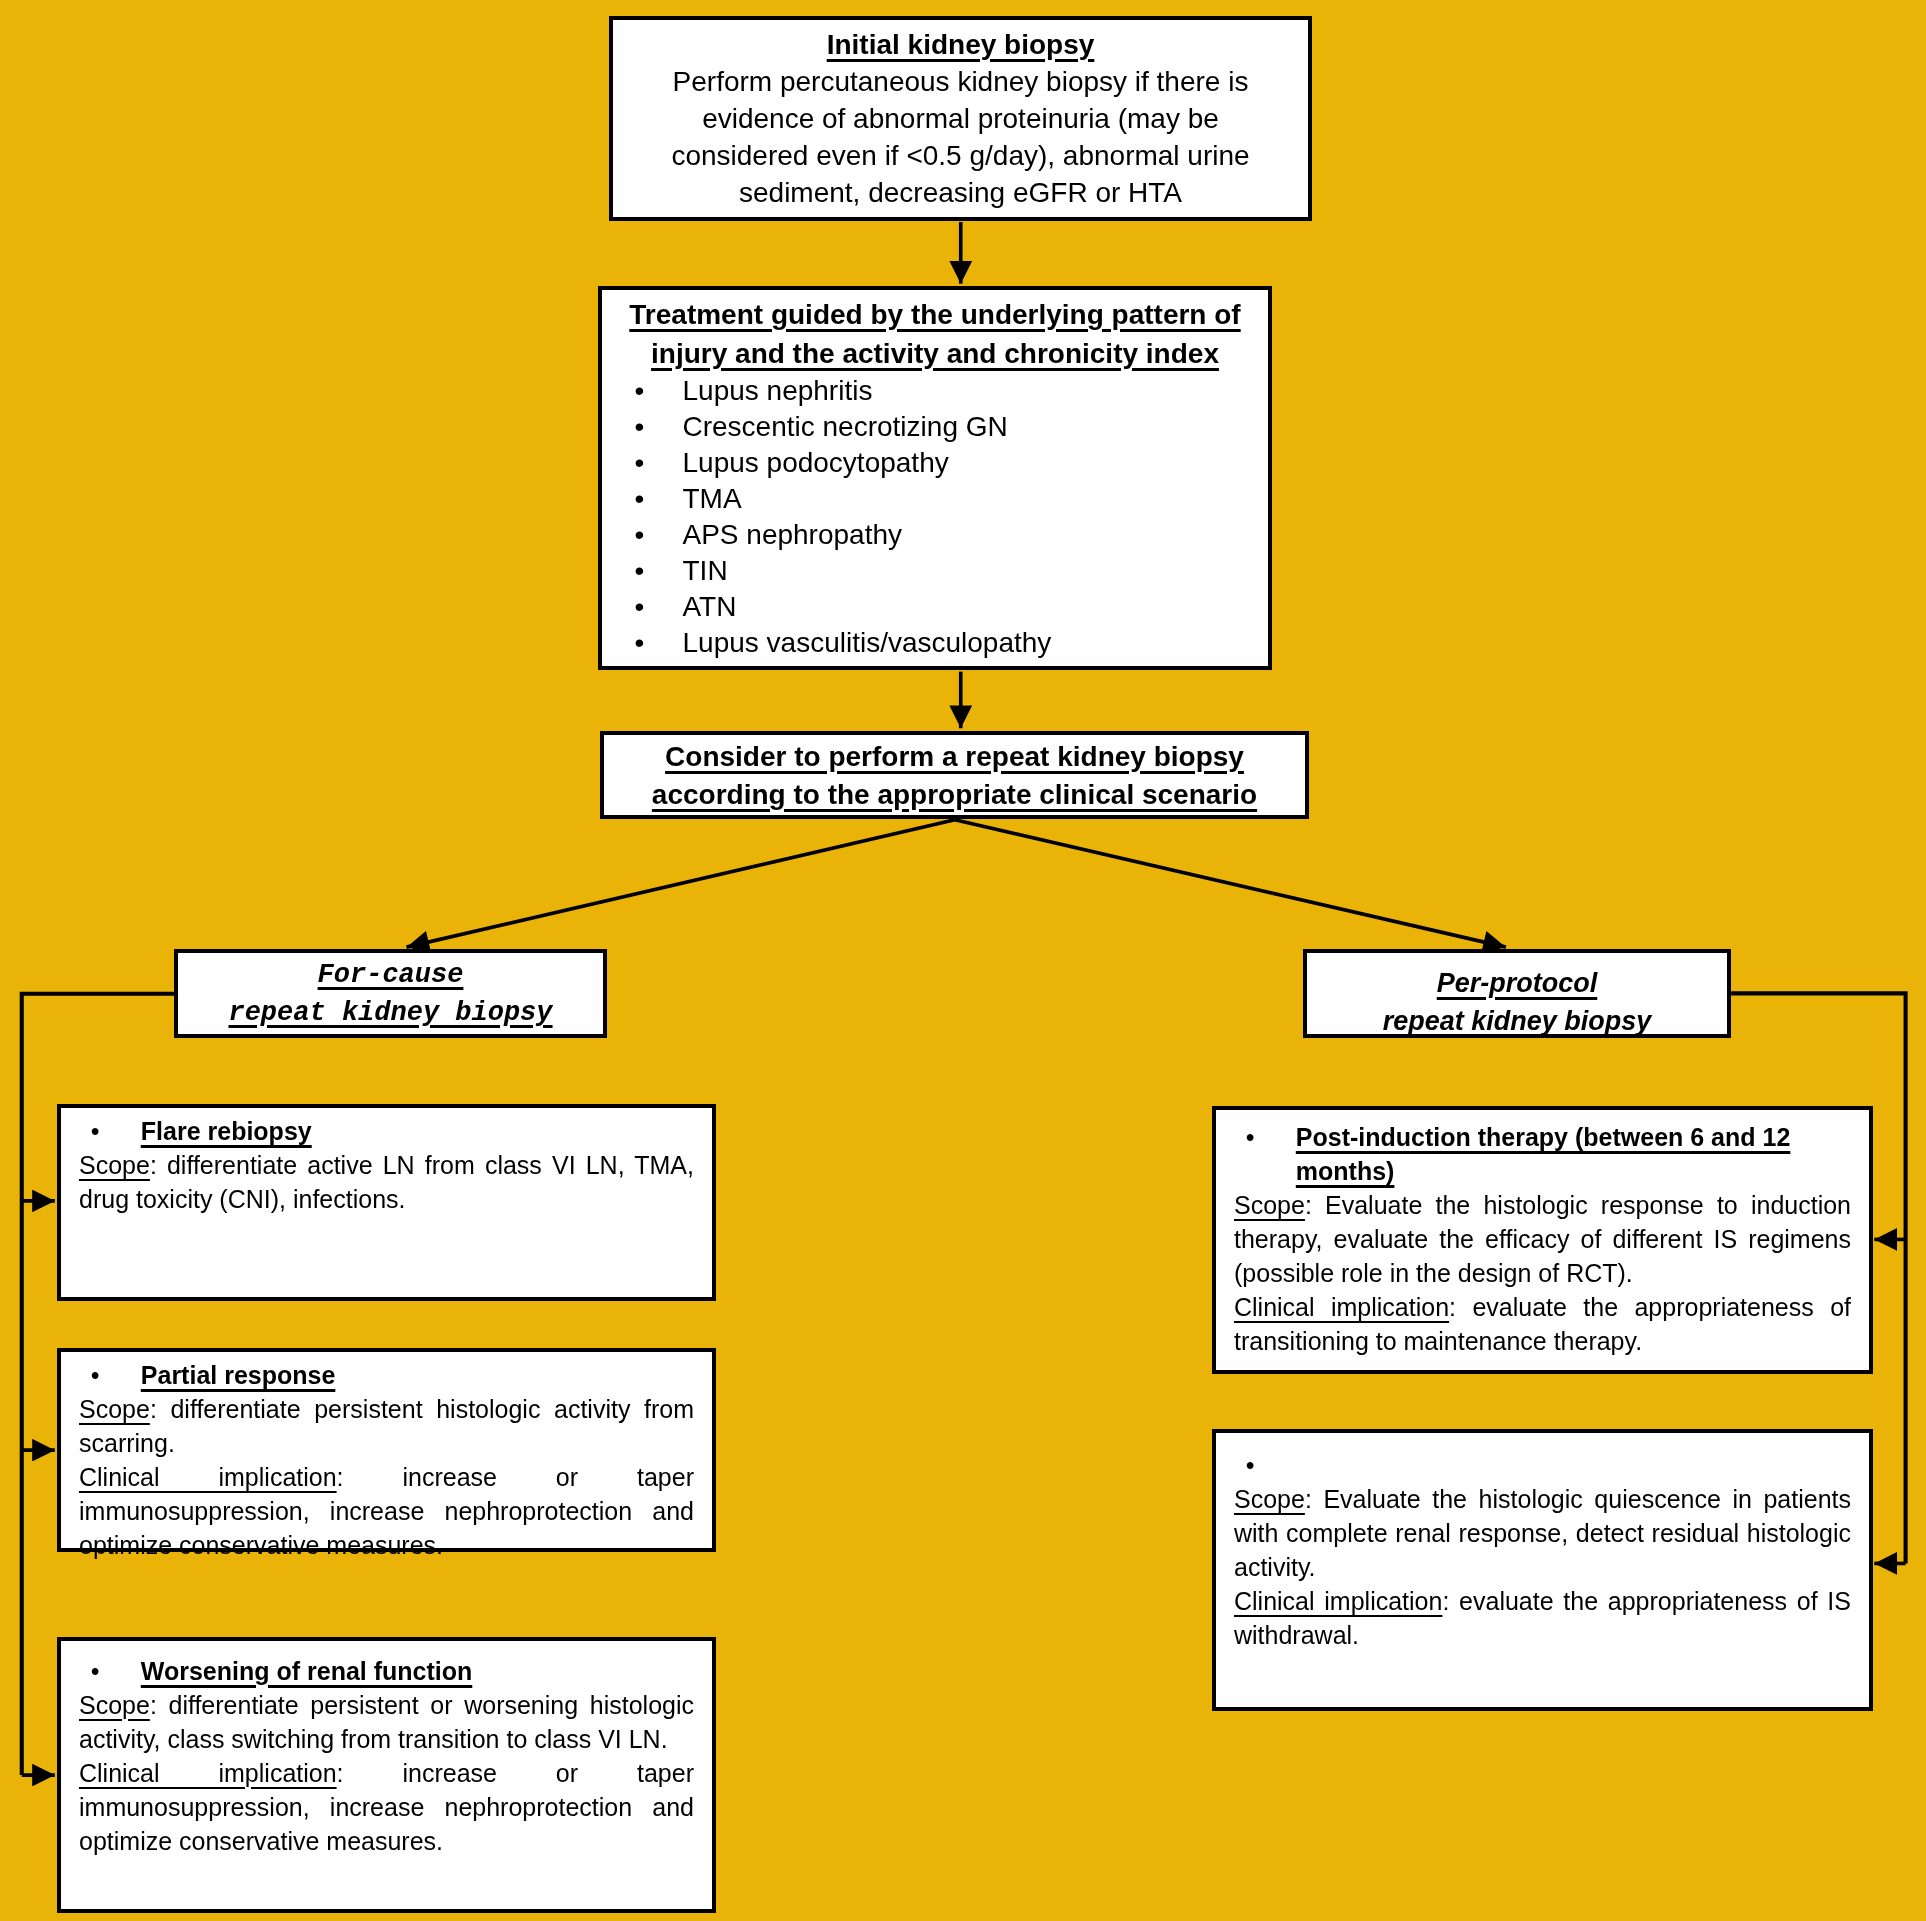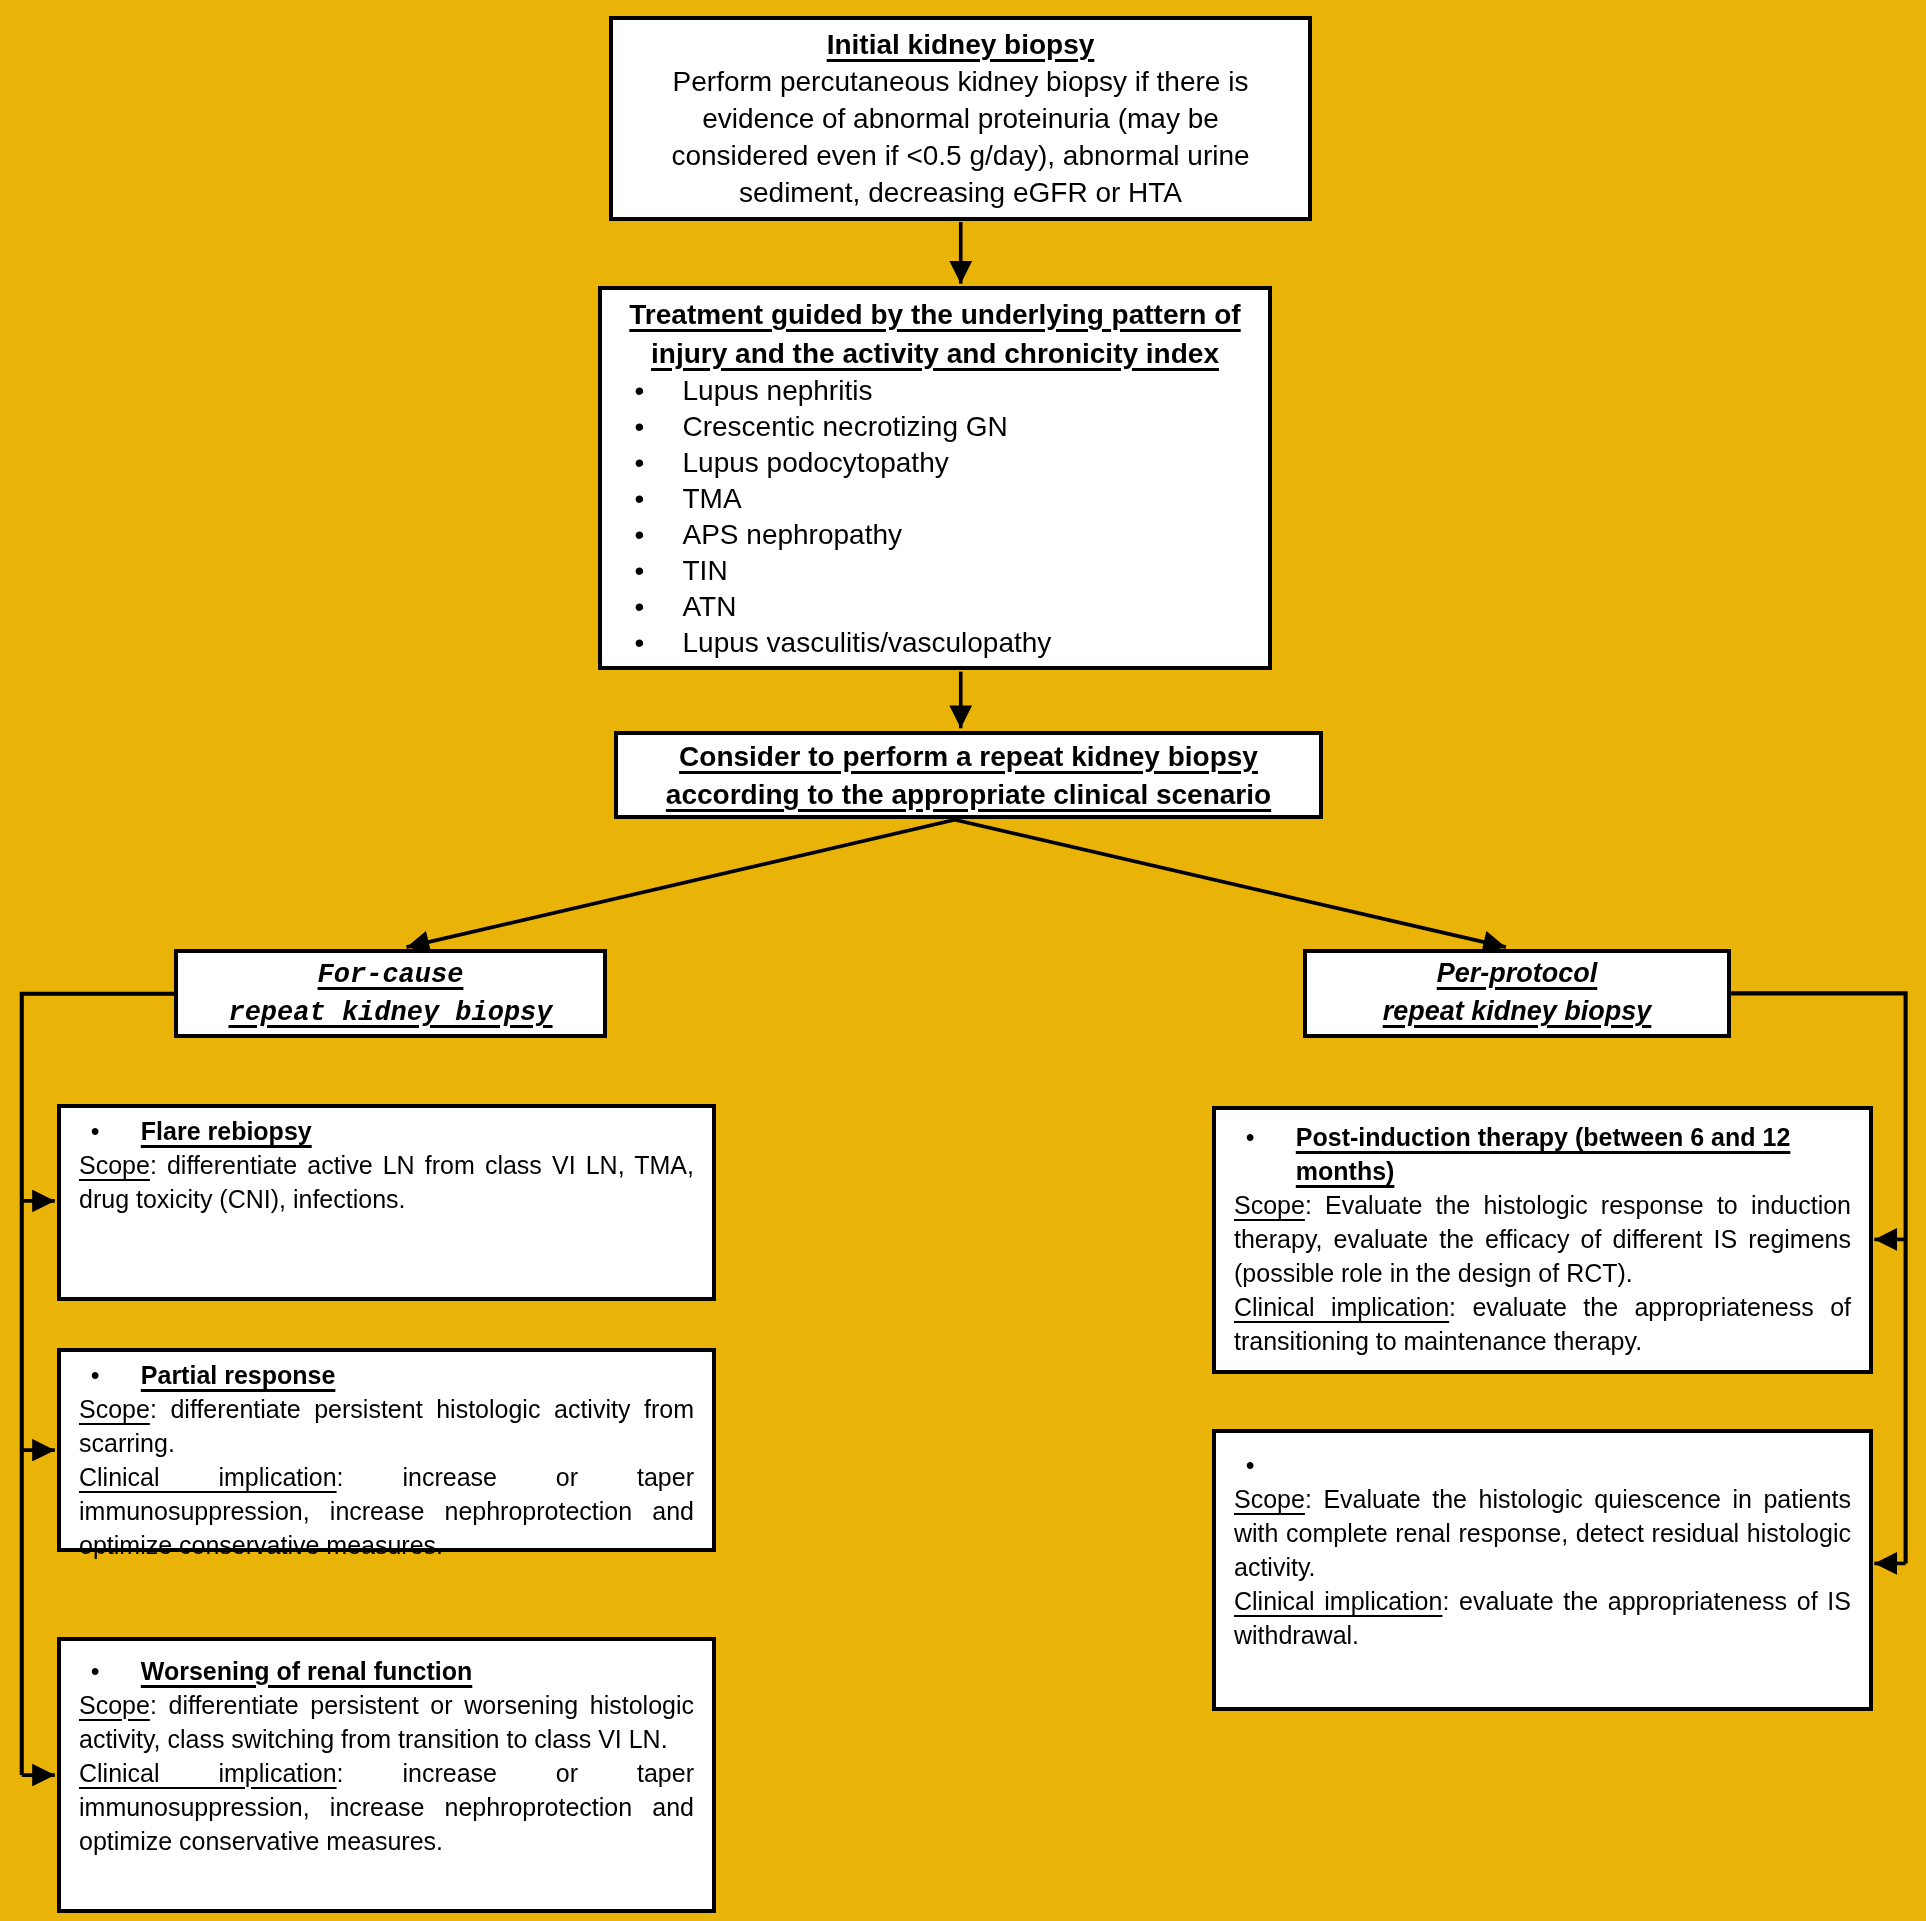--- a/index.html
+++ b/index.html
@@ -31,25 +31,25 @@
     text-decoration-color: #000000;
   }
   .uline-thin {
     text-decoration: underline;
     text-decoration-thickness: 2.3px;
     text-underline-offset: 4.5px;
   }
   
   .box-initial   { left:609px; top:16px;   width:703px; height:205px; font-size:28px; line-height:37px; padding:6.3px 18px; }
   .box-treatment { left:598px; top:286px;  width:674px; height:384px; font-size:28px; padding:4.5px 18px; }
-  .box-consider  { left:614px; top:731px; width:709px; height:88px; font-size:28px; line-height:38px; padding:2.7px 13.6px; }
+  .box-consider  { left:600px; top:731px; width:709px; height:88px; font-size:28px; line-height:38px; padding:2.7px 13.6px; }
   .box-treatment .ttl { line-height:39px; }
   
   .box-forcause    { left:174px;  top:949px; width:433px; height:89px; font-size:27px; line-height:38px; padding:2.7px 9px;font-family:Liberation Mono, monospace; }
-  .box-perprotocol { left:1303px; top:949px; width:428px; height:89px; font-size:27px; line-height:38px; padding:1px 9px;text-align:center; }
+  .box-perprotocol { left:1303px; top:949px; width:428px; height:89px; font-size:27px; line-height:38px; padding:11px 9px;text-align:center; }
   .branch-title { font-weight:bold; font-style:italic; }
   
   .detail { font-size:25px; line-height:34px; padding:6.3px 18px; }
   .box-flare      { left:57px;  top:1104px; width:659px; height:197px; }
   .box-partial    { left:57px;  top:1348px; width:659px; height:204px; }
   .box-worsening  { left:57px;  top:1637px; width:659px; height:276px; padding-top:12.7px; }
   .box-postinduction { left:1212px; top:1106px; width:661px; height:268px; padding-top:10px; }
   .box-maintenance   { left:1212px; top:1429px; width:661px; height:282px; padding-top:15.4px; }
   .hrow { display:flex; align-items:flex-start; }
   .hrow .bullet { flex:0 0 50px; padding-left:11.8px; }

